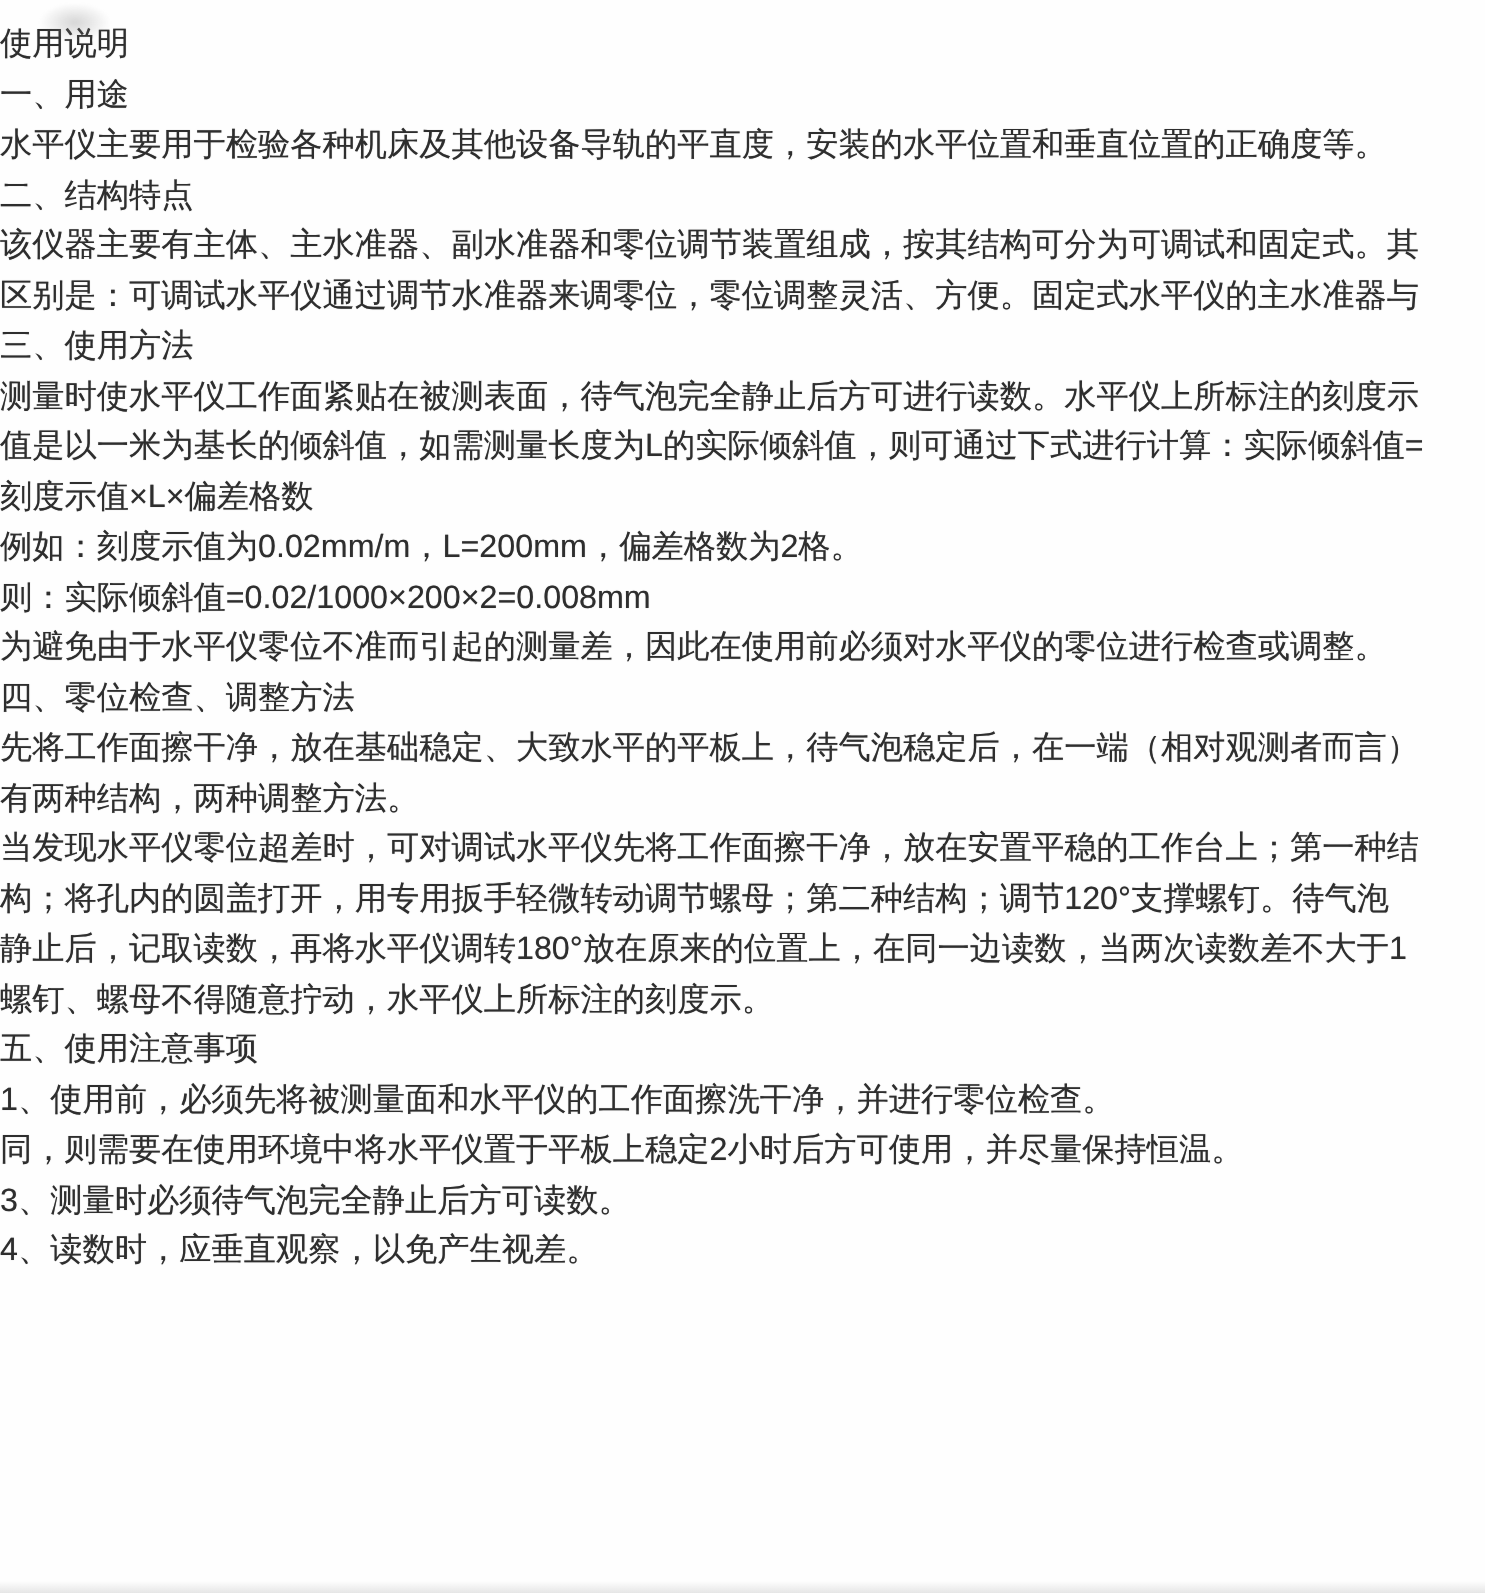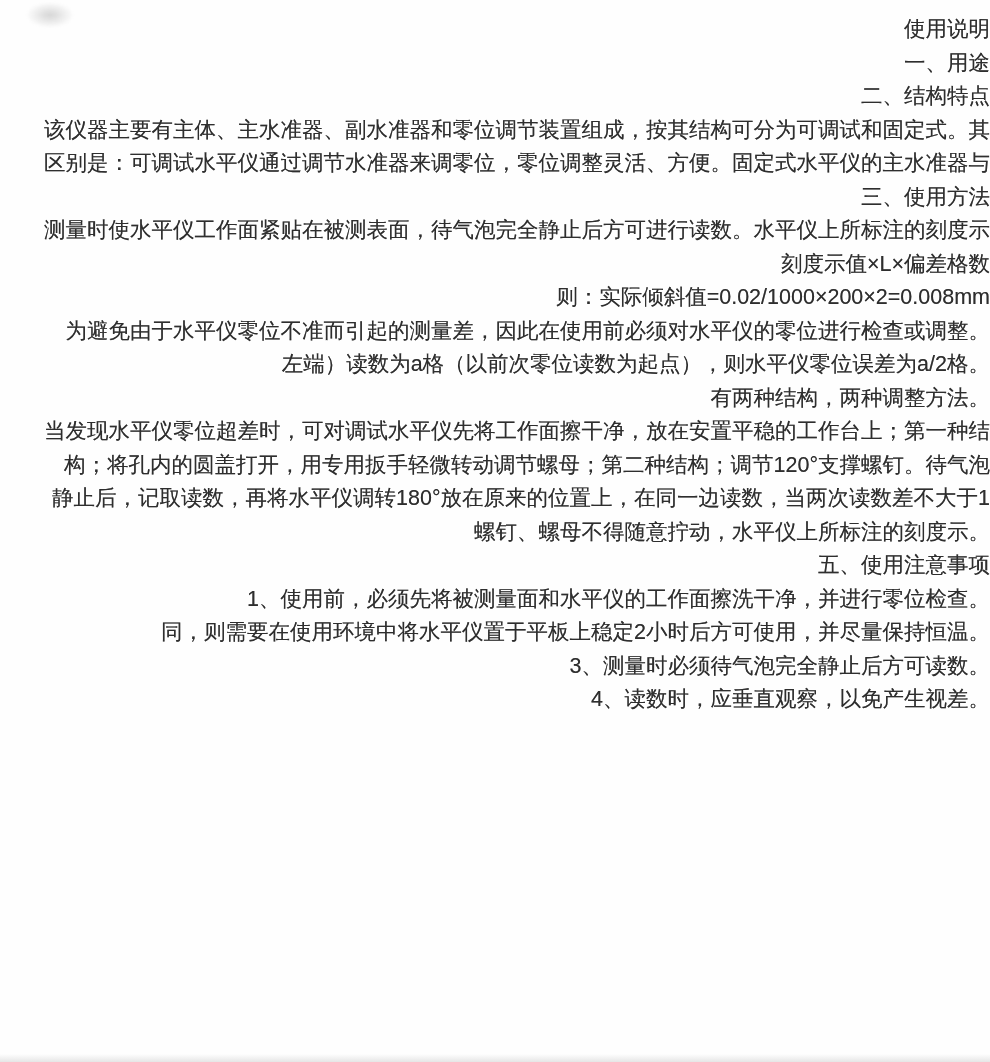--- a/index.html
+++ b/index.html
@@ -22,21 +22,21 @@
     overflow: hidden;
     font-family: "Liberation Sans", sans-serif;
     color: #2e2e2e;
   }
   .line {
     margin: 0;
     padding: 0;
     font-size: 21.5px;
     line-height: 33.5px;
     font-weight: normal;
-    text-align: right;
+    text-align: left;
     white-space: nowrap;
     letter-spacing: 0;
     text-shadow: 0 0 0.5px rgba(46,46,46,0.55);
   }
   h1.line, h2.line {
     font-size: 21.5px;
     font-weight: normal;
   }
   .smudge {
     position: absolute;
@@ -60,32 +60,36 @@
 </style>
 </head>
 <body>
 
 <div class="page">
   <div class="smudge"></div>
 
   <h1 class="line">使用说明</h1>
 
   <h2 class="line">一、用途</h2>
+  <p class="line">水平仪主要用于检验各种机床及其他设备导轨的平直度，安装的水平位置和垂直位置的正确度等。</p>
 
   <h2 class="line">二、结构特点</h2>
   <p class="line">该仪器主要有主体、主水准器、副水准器和零位调节装置组成，按其结构可分为可调试和固定式。其</p>
   <p class="line">区别是：可调试水平仪通过调节水准器来调零位，零位调整灵活、方便。固定式水平仪的主水准器与</p>
 
   <h2 class="line">三、使用方法</h2>
   <p class="line">测量时使水平仪工作面紧贴在被测表面，待气泡完全静止后方可进行读数。水平仪上所标注的刻度示</p>
+  <p class="line">值是以一米为基长的倾斜值，如需测量长度为L的实际倾斜值，则可通过下式进行计算：实际倾斜值=</p>
   <p class="line">刻度示值×L×偏差格数</p>
+  <p class="line">例如：刻度示值为0.02mm/m，L=200mm，偏差格数为2格。</p>
   <p class="line">则：实际倾斜值=0.02/1000×200×2=0.008mm</p>
   <p class="line">为避免由于水平仪零位不准而引起的测量差，因此在使用前必须对水平仪的零位进行检查或调整。</p>
 
-  <p class="line">左端）读数为a格（以前次零位读数为起点），则水平仪零位误差为a/2格。</p>
+  <h2 class="line">四、零位检查、调整方法</h2>
+  <p class="line">先将工作面擦干净，放在基础稳定、大致水平的平板上，待气泡稳定后，在一端（相对观测者而言）</p>
   <p class="line">有两种结构，两种调整方法。</p>
   <p class="line">当发现水平仪零位超差时，可对调试水平仪先将工作面擦干净，放在安置平稳的工作台上；第一种结</p>
   <p class="line">构；将孔内的圆盖打开，用专用扳手轻微转动调节螺母；第二种结构；调节120°支撑螺钉。待气泡</p>
   <p class="line">静止后，记取读数，再将水平仪调转180°放在原来的位置上，在同一边读数，当两次读数差不大于1</p>
   <p class="line">螺钉、螺母不得随意拧动，水平仪上所标注的刻度示。</p>
 
   <h2 class="line">五、使用注意事项</h2>
   <p class="line">1、使用前，必须先将被测量面和水平仪的工作面擦洗干净，并进行零位检查。</p>
   <p class="line">同，则需要在使用环境中将水平仪置于平板上稳定2小时后方可使用，并尽量保持恒温。</p>
   <p class="line">3、测量时必须待气泡完全静止后方可读数。</p>

